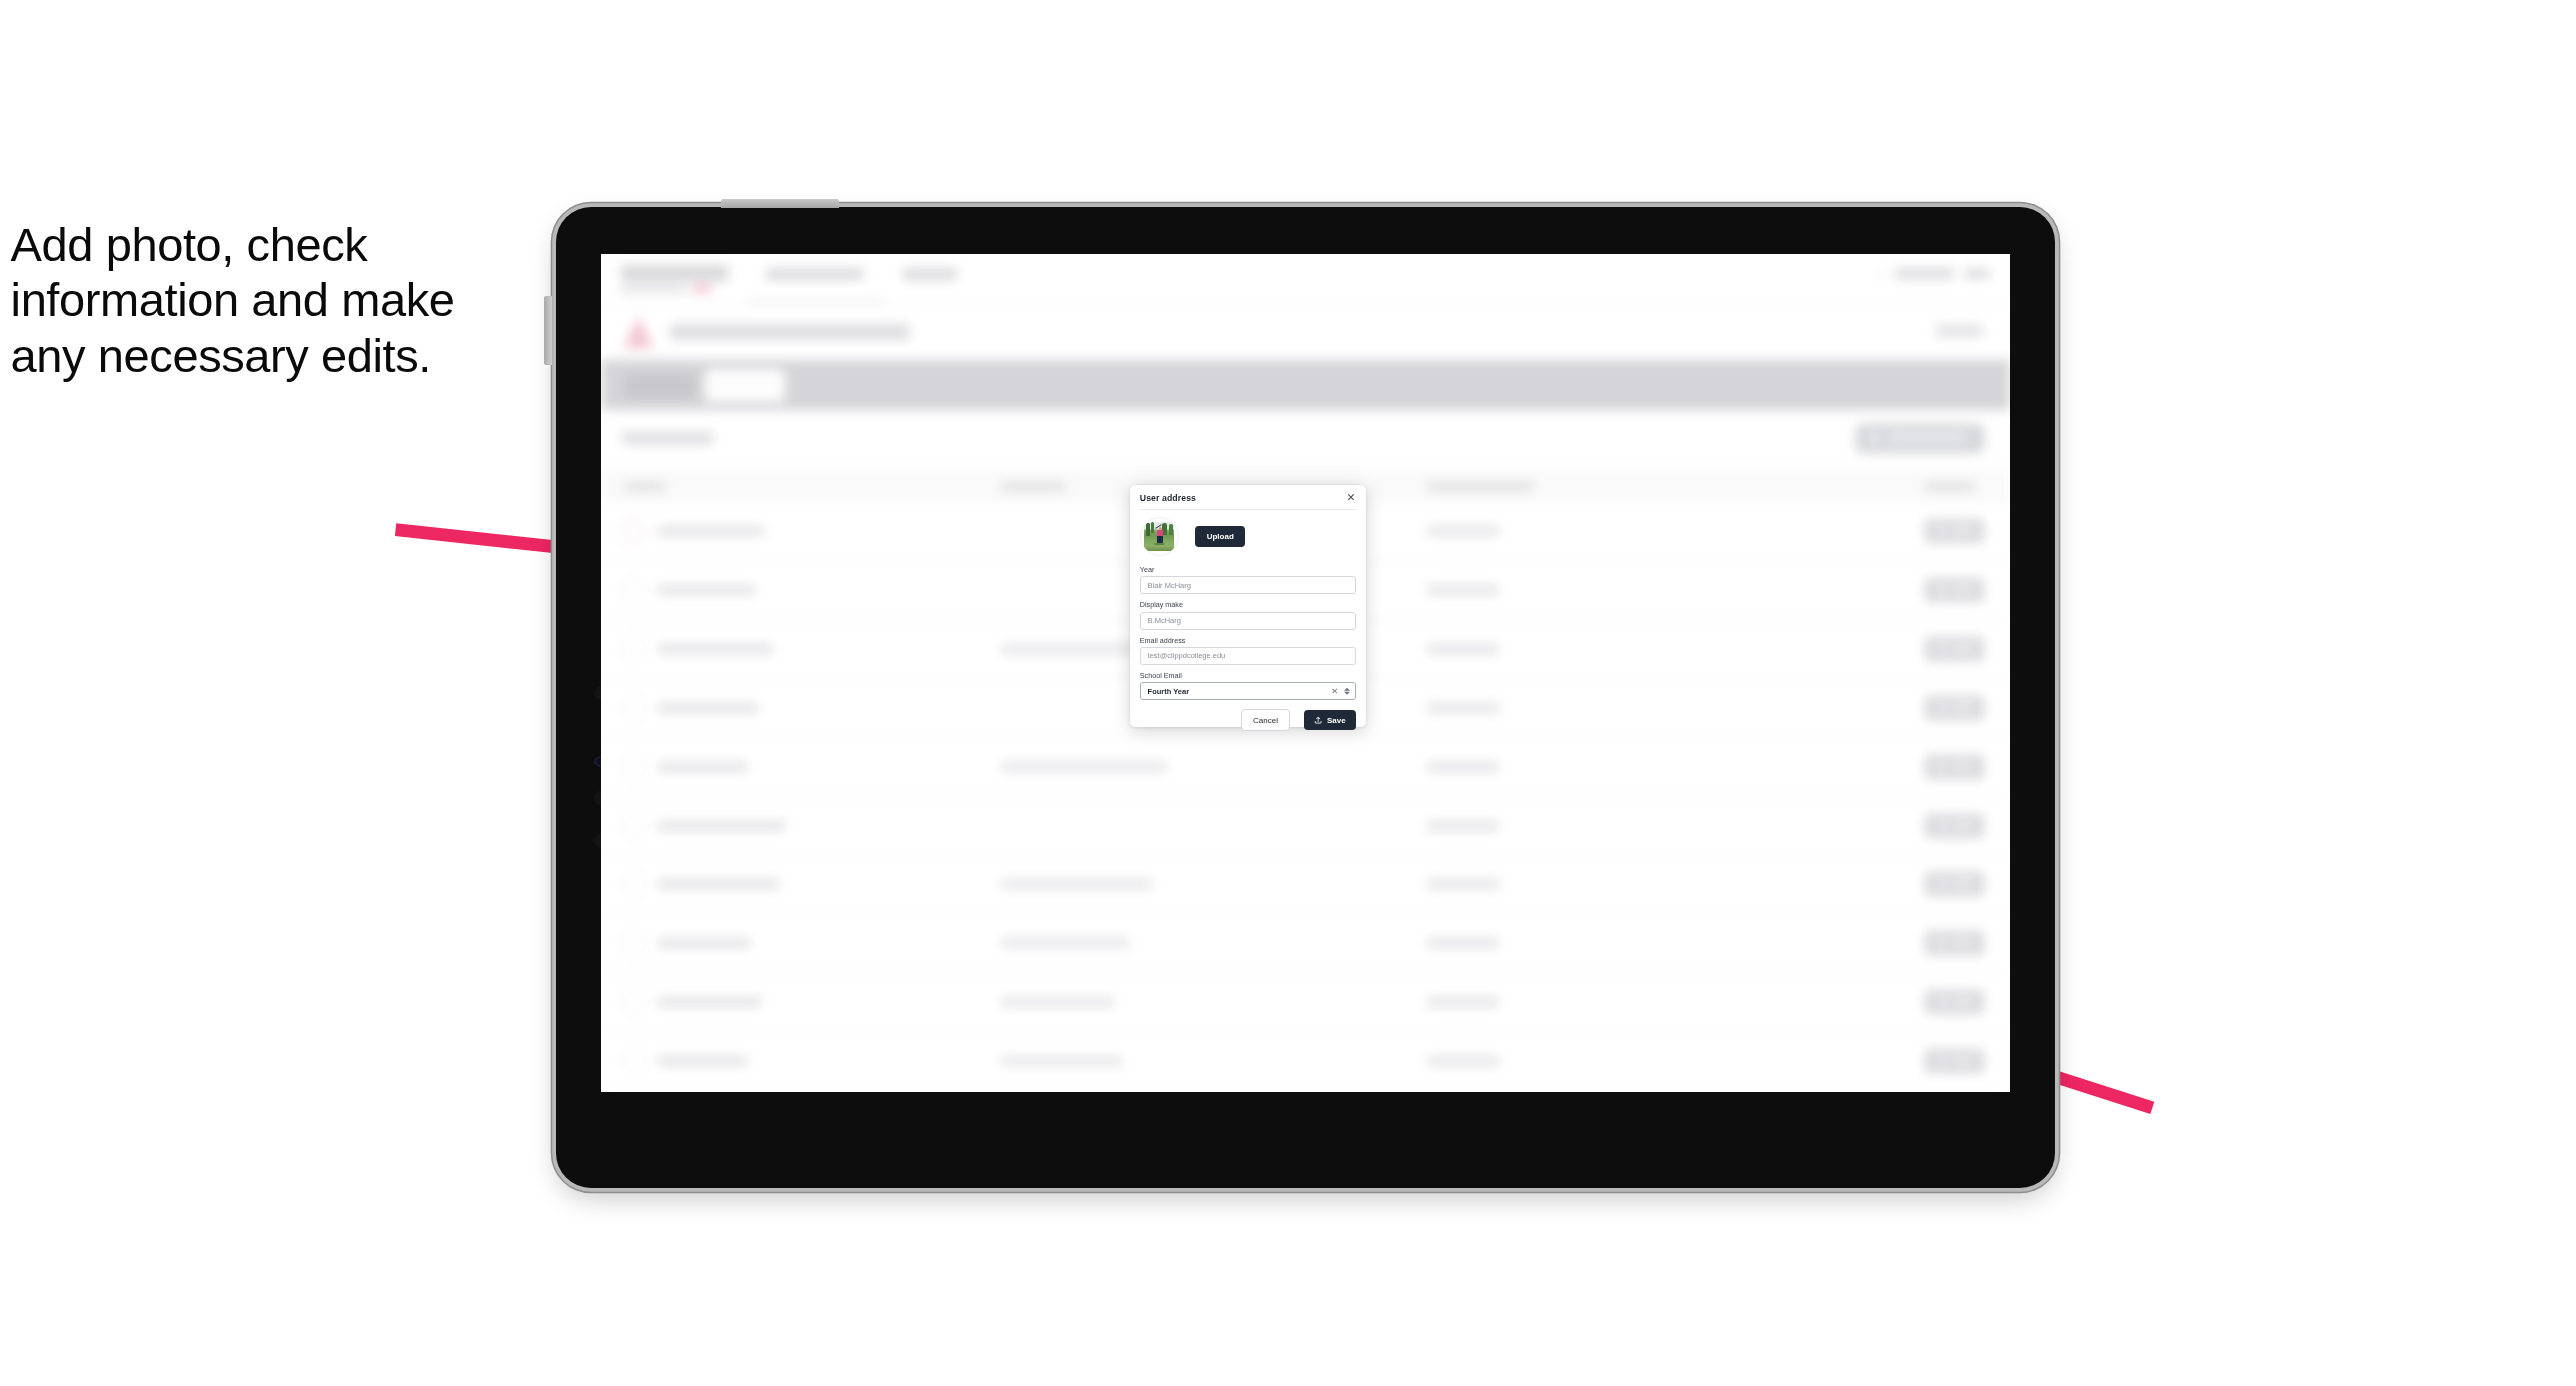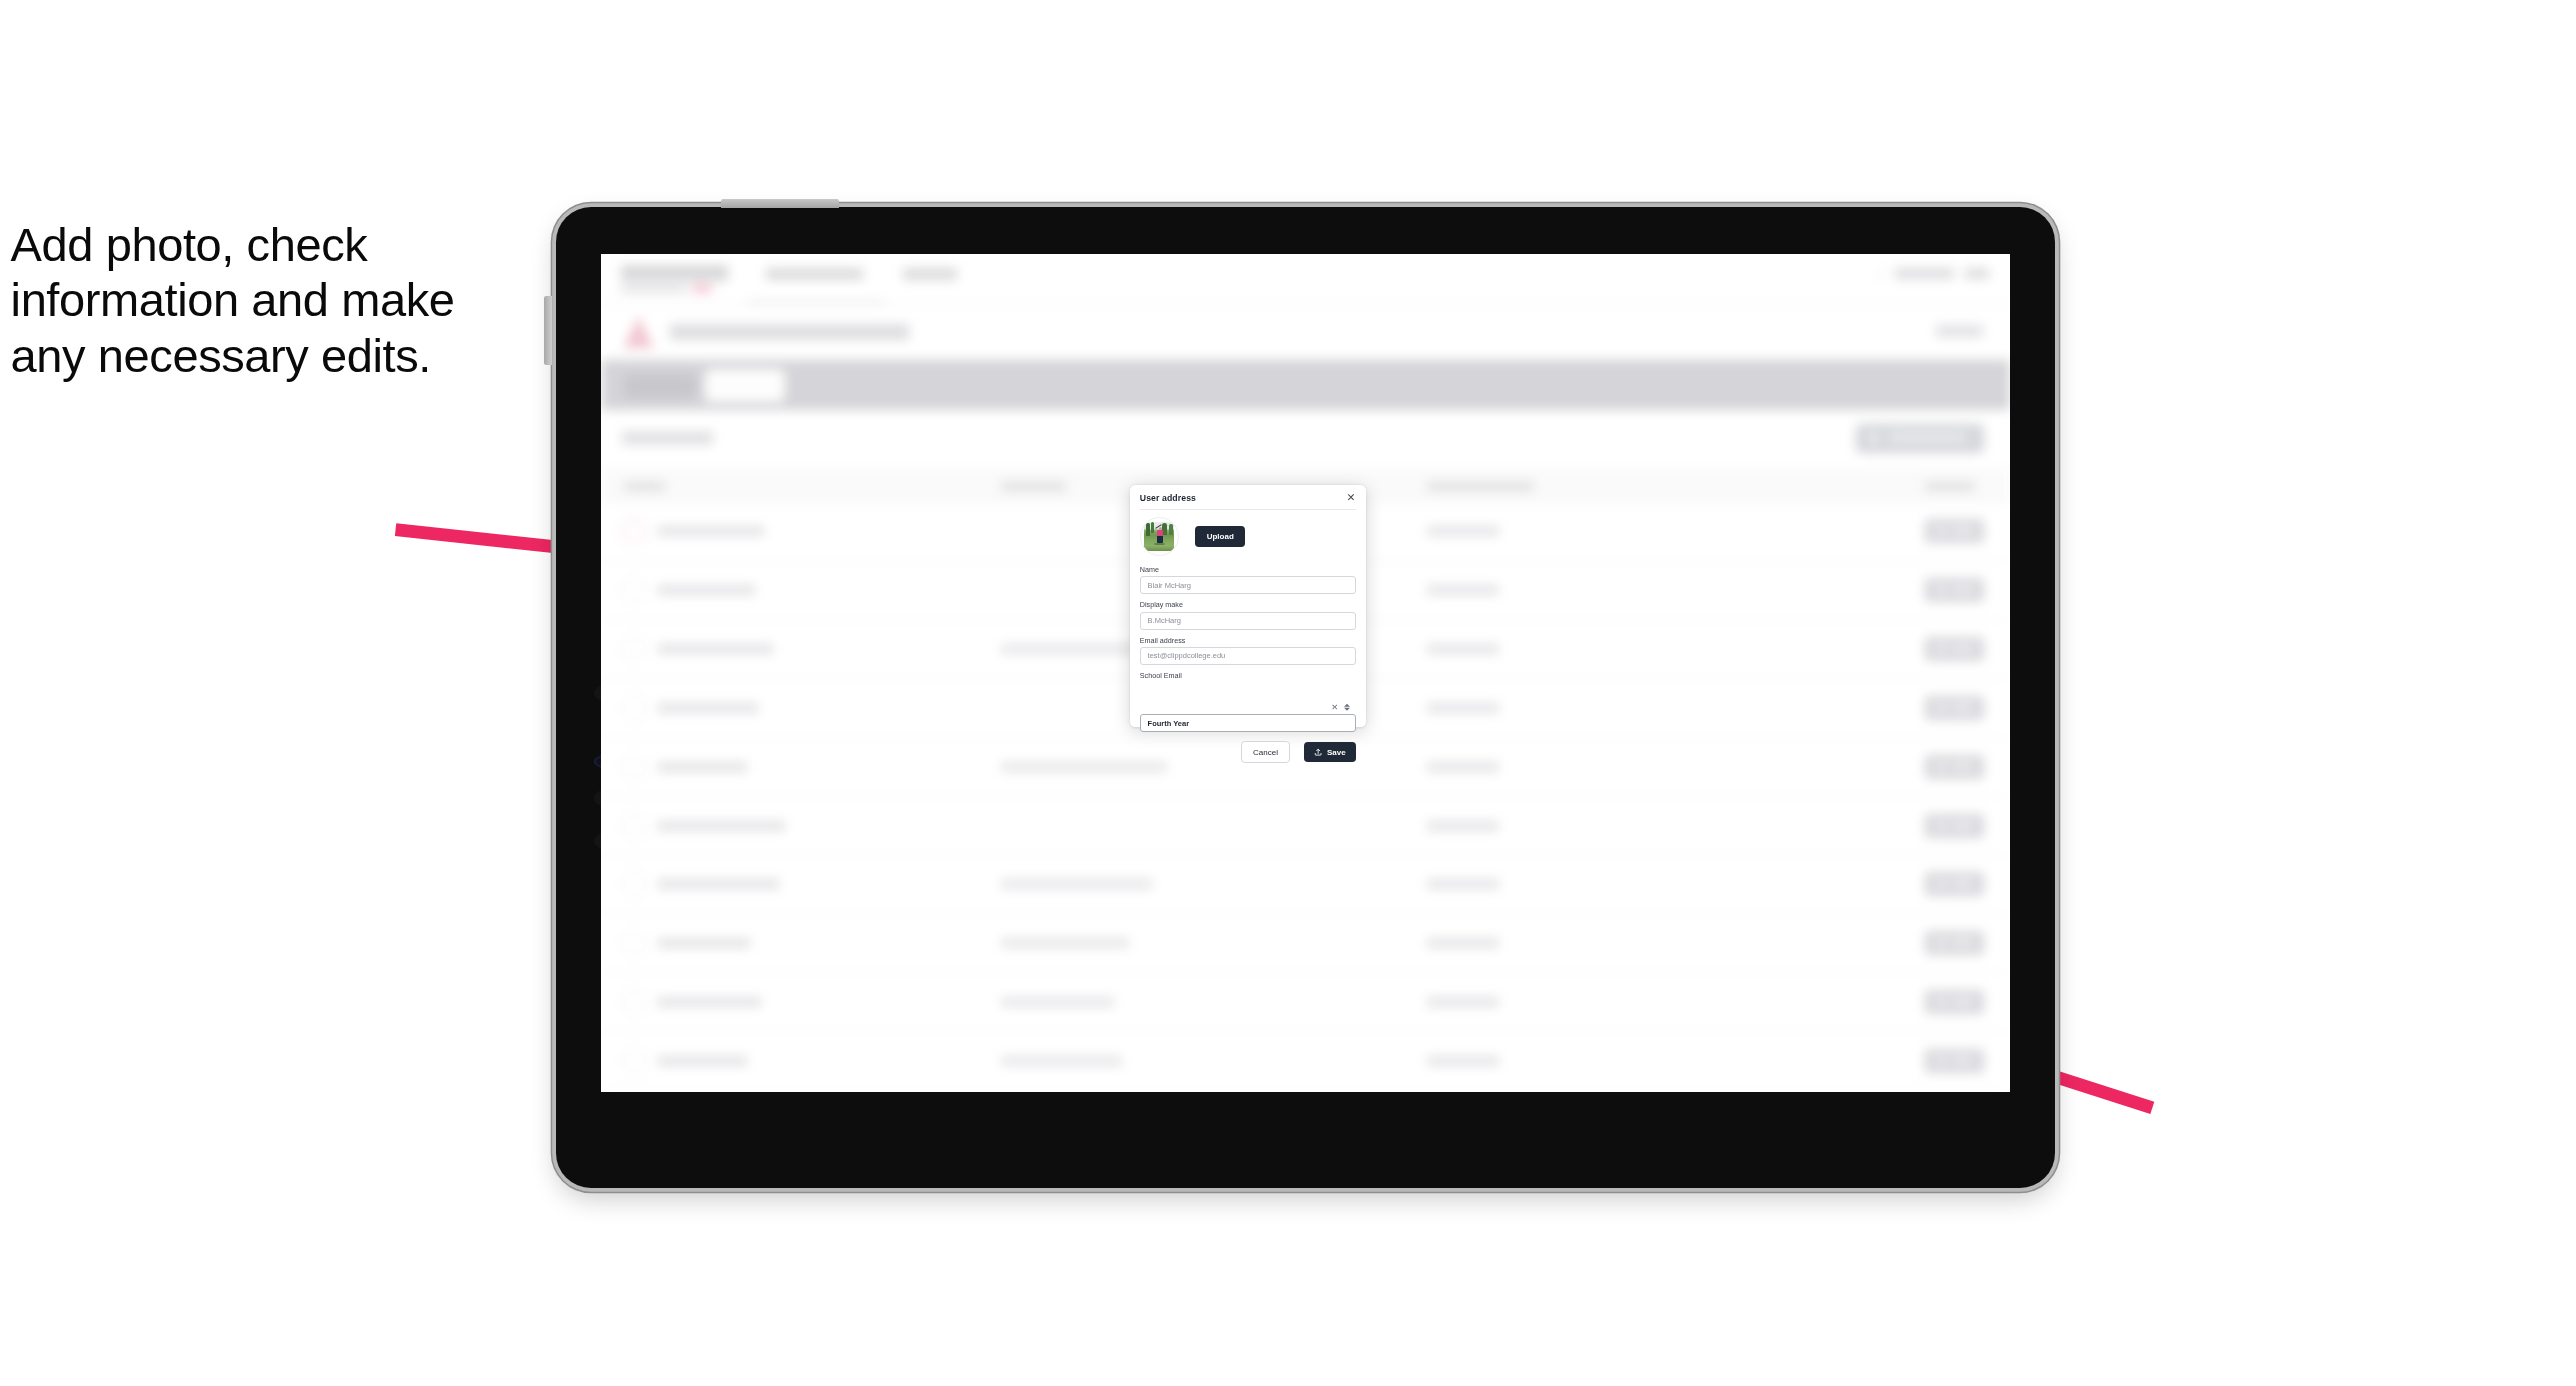--- a/index.html
+++ b/index.html
@@ -309,21 +309,20 @@
     outline: none;
   }
   .field-input::placeholder { color: #8b8f99; }
 
   #school-year-select-wrapper { position: relative; }
   #school-year-input {
     color: #1f2430;
     font-weight: 600;
     border-color: #a9adb6;
     padding-right: 48px;
-    margin-top: 32px;
   }
   #school-year-clear-icon {
     position: absolute; right: 18px; top: 50%; transform: translateY(-50%);
     font-size: 8.3px; color: #6d727c; cursor: pointer; line-height: 1;
   }
   #school-year-stepper-icon {
     position: absolute; right: 5.3px; top: 50%; transform: translateY(-50%);
     width: 7.5px; height: 10.6px; cursor: pointer;
     display: flex; flex-direction: column; align-items: center;
     justify-content: center; gap: 1.5px;
@@ -541,21 +540,21 @@
               <div id="golfer-head"></div>
               <div id="golfer-torso"></div>
               <div id="golfer-legs"></div>
               <div id="golfer-shadow"></div>
             </div>
           </div>
           <button id="upload-button">Upload</button>
         </div>
 
         <div class="field-group">
-          <label class="field-label">Name</label>
+          <label class="field-label">Year</label>
           <input class="field-input" type="text" placeholder="Blair McHarg" style="">
         </div>
 
         <div class="field-group">
           <label class="field-label">Display make</label>
           <input class="field-input" type="text" placeholder="B.McHarg" style="">
         </div>
 
         <div class="field-group">
           <label class="field-label">Email address</label>

